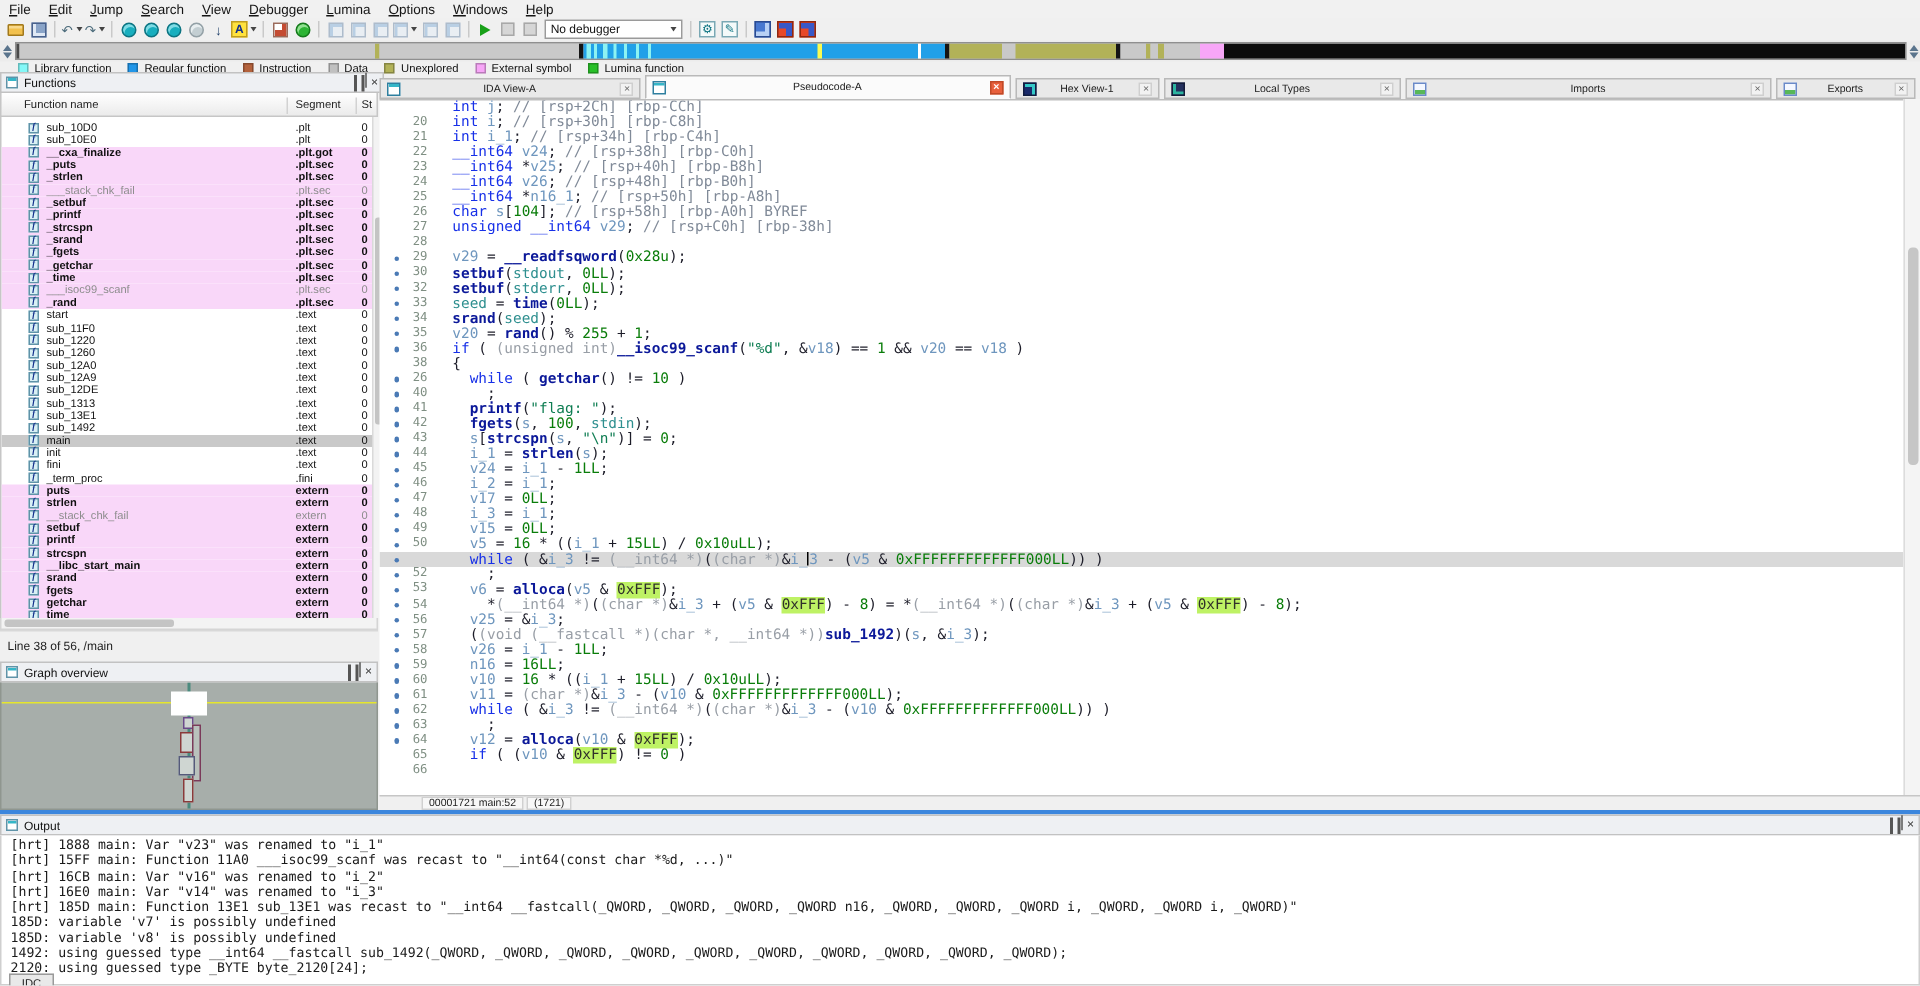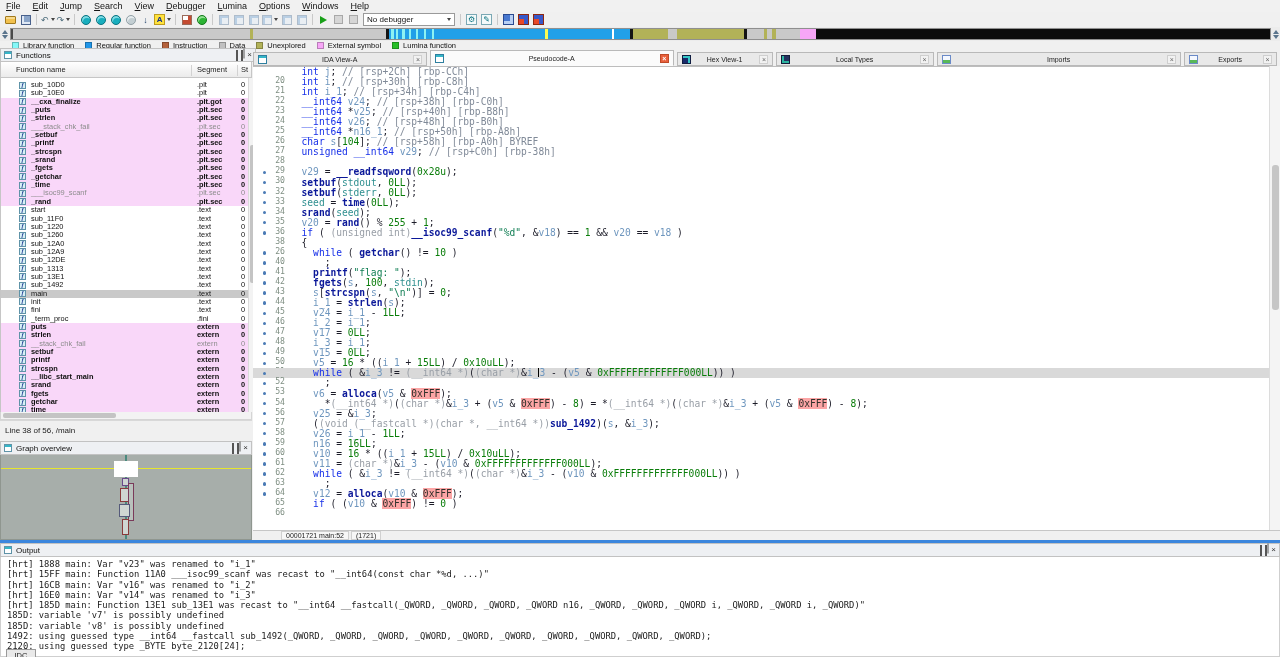--- a/index.html
+++ b/index.html
@@ -113,21 +113,21 @@
             border-top:1px solid #bdbdbd;overflow:hidden;}
   .pline{position:relative;height:10.05px;line-height:10.2px;font-family:"DejaVu Sans Mono",monospace;
          font-size:9.6px;white-space:pre;color:#1c1c28;}
   .pline.cur{background:#d9d9d9;padding-left:28px;}
   .dot{position:absolute;left:10px;top:3.4px;width:3.4px;height:3.4px;border-radius:50%;background:#4a7ab5;}
   .lnum{position:absolute;left:12px;top:8px;width:20px;text-align:right;color:#7f8f83;font-size:8.2px;}
   .codeln{position:absolute;left:37px;top:0;}
   .tk-p{color:#1c1c28;} .tk-k{color:#1730e8;} .tk-f{color:#0b1899;font-weight:bold;}
   .tk-n{color:#0a7d0a;text-align:right;} .tk-s{color:#0e7d52;} .tk-c{color:#808a98;}
   .tk-v{color:#6e96be;} .tk-g{color:#2e8f8f;} .tk-t{color:#989ea6;}
-  .tk-hl{color:#30302a;background:#fca5a5;text-align:right;}
+  .tk-hl{color:#30302a;background:#bef264;text-align:right;}
   .caret{display:inline-block;width:0;height:9px;border-left:1px solid #000;vertical-align:-1px;}
   #codesb{position:absolute;left:1269px;top:66px;width:11px;height:464px;background:#f4f4f4;border-left:1px solid #dcdcdc;}
   #codesb .thumb{position:absolute;left:2px;top:99px;width:7px;height:145px;background:#c6c6c6;border-radius:3px;}
   #codestatus{position:absolute;left:253px;top:530px;width:1027px;height:10px;background:#f0f0f0;
               border-top:1px solid #c6c6c6;display:flex;align-items:center;padding-left:28px;gap:2px;}
   .stbox{border:1px solid #d0d0d0;background:#f7f7f7;font-size:7px;line-height:8px;height:9px;padding:0 4px;color:#222;white-space:nowrap;}
 
   #blueline{position:absolute;left:0;top:540px;width:1280px;height:3px;background:#3b86dd;}
 
   

